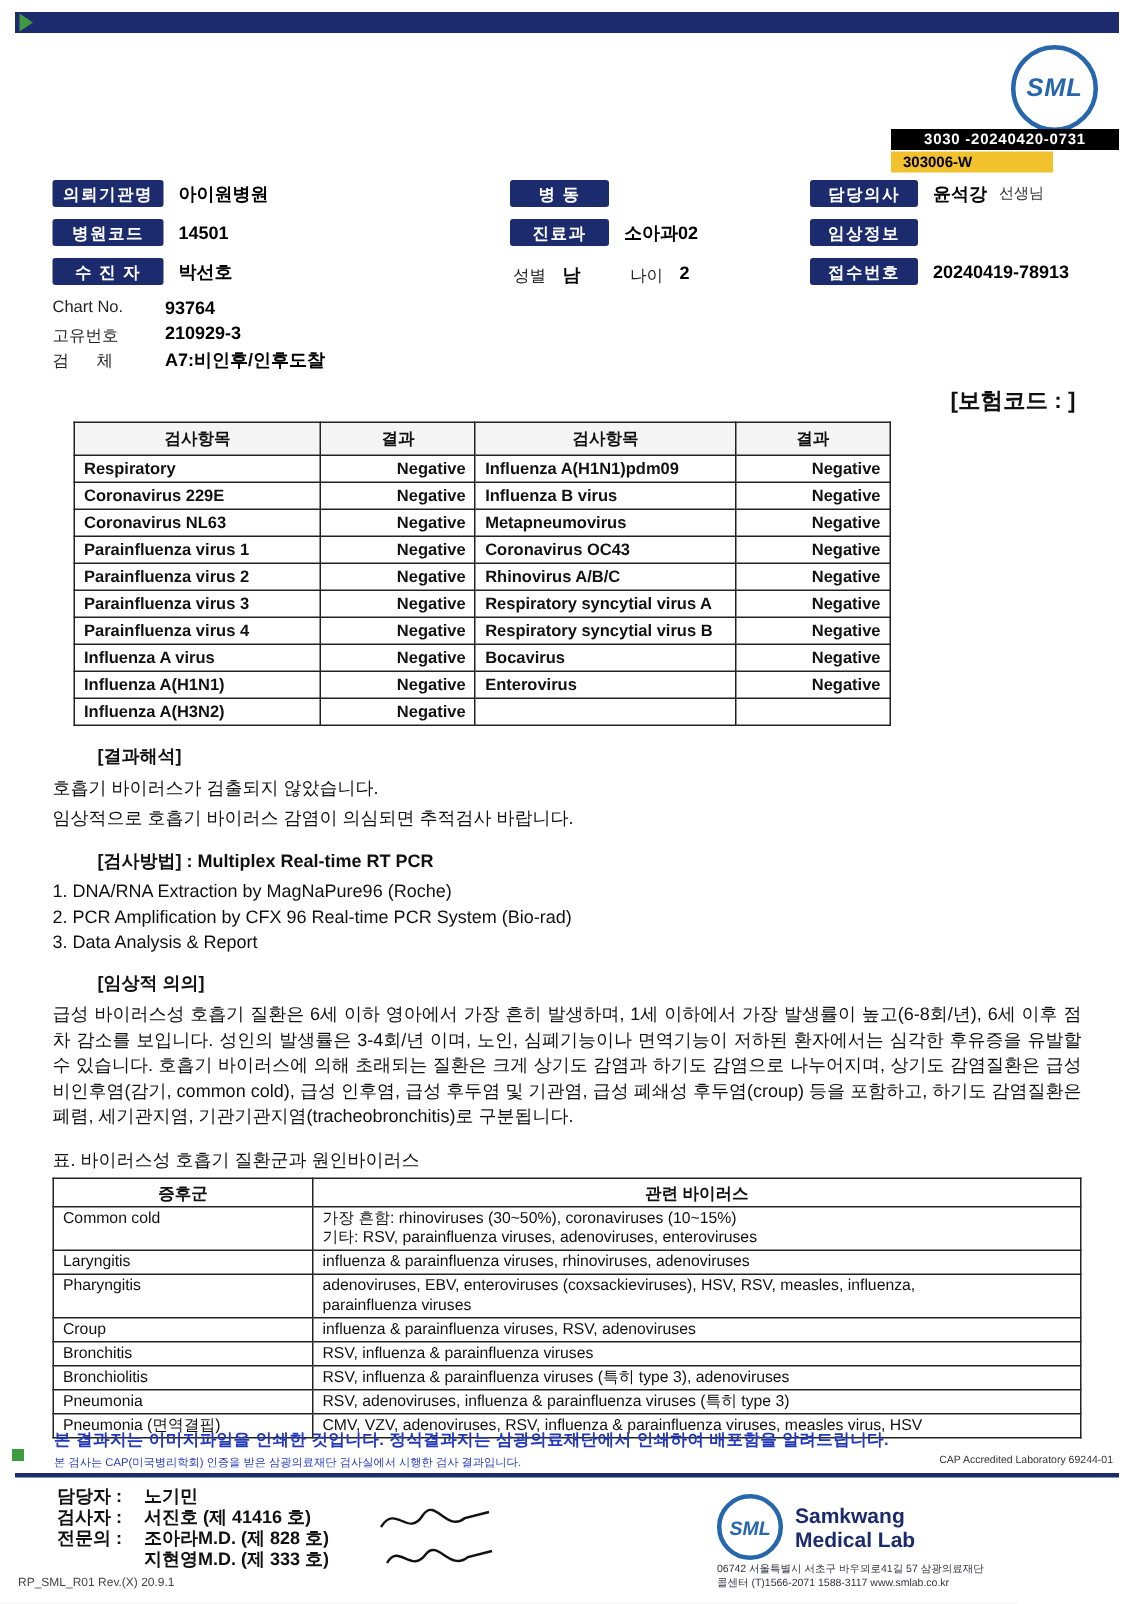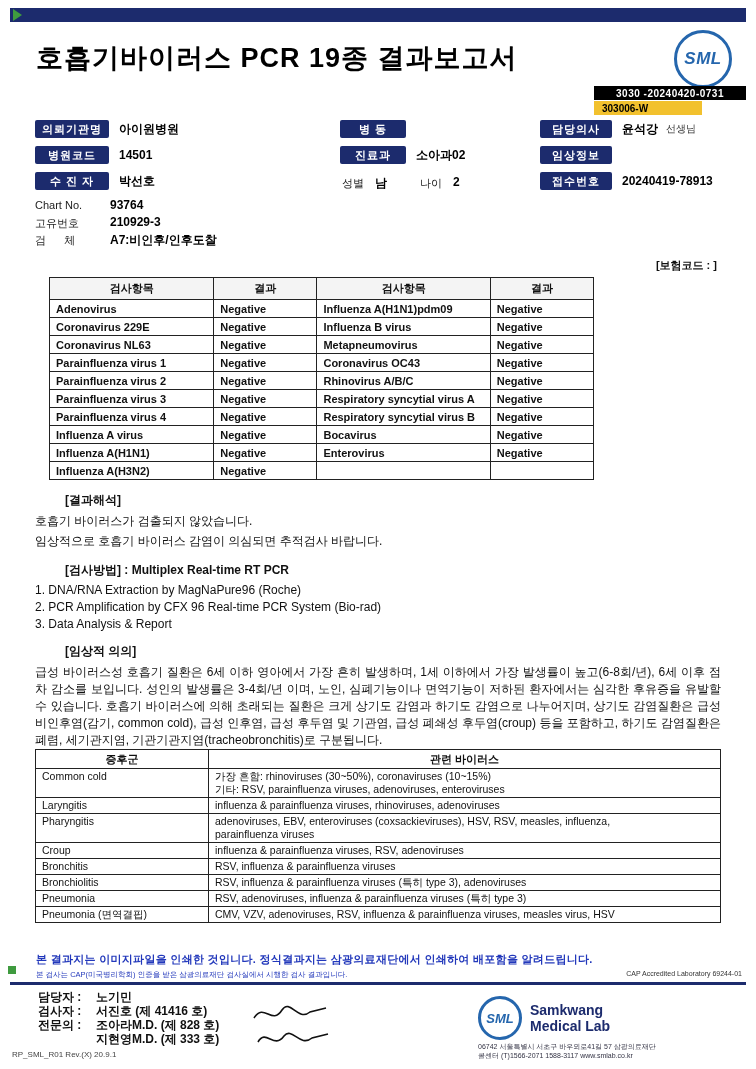--- a/index.html
+++ b/index.html
@@ -26,27 +26,27 @@
       display:flex;align-items:center;padding-left:6px;box-sizing:border-box;}
   .plain{position:absolute;font-size:11px;color:#222;}
   .plain-b{position:absolute;font-size:12px;font-weight:bold;color:#000;}
   .doctor-suffix{font-size:10px;font-weight:normal;color:#333;margin-left:8px;}
   .dateblock{position:absolute;left:530px;top:196px;width:216px;height:58px;background:#1c2b6d;}
   .dateblock .dlabel{position:absolute;left:7px;color:#fff;font-size:11px;font-weight:bold;letter-spacing:1px;}
   .dateblock .dval{position:absolute;left:88px;width:120px;height:15px;background:#fff;font-size:11px;font-weight:bold;
       display:flex;align-items:center;padding-left:5px;box-sizing:border-box;}
   
   .content{position:absolute;left:35px;top:258px;width:686px;}
-  .ins-note{text-align:right;font-size:11px;font-weight:bold;padding-right:4px;margin-bottom:4px;}
+  .ins-note{text-align:right;font-size:15px;font-weight:bold;padding-right:4px;margin-bottom:4px;}
   table{border-collapse:collapse;}
   .results{width:545px;margin-left:14px;}
   .results th{border:1px solid #222;background:#f4f4f4;font-size:11px;font-weight:bold;height:19px;text-align:center;}
   .results td{border:1px solid #222;font-size:11px;font-weight:bold;height:17px;padding:0 6px;}
   .results td.c-item{text-align:left;width:205px;}
-  .results td.c-res{text-align:left;width:120px;}
+  .results td.c-res{text-align:right;width:120px;}
   .sec-head{font-size:12px;font-weight:bold;margin:12px 0 4px 0;padding-left:30px;}
   .sec-line{font-size:12px;margin:3px 0;}
   .sig-text{font-size:12px;line-height:17px;text-align:justify;margin-top:4px;}
   .tbl-caption{font-size:12px;margin:12px 0 3px 0;}
   .syndrome{width:686px;}
   .syndrome th{border:1px solid #222;font-size:11px;font-weight:bold;text-align:center;height:16px;background:#fff;}
   .syndrome td{border:1px solid #222;font-size:10.5px;padding:1px 6px;vertical-align:top;line-height:13px;margin-top:32px;}
   .syndrome td.s-name{width:160px;}
   
   .f-notice{position:absolute;left:36px;top:952px;font-size:11px;font-weight:bold;color:#2238bb;letter-spacing:0.3px;}
@@ -66,21 +66,20 @@
 </style>
 </head>
 <body>
 
 <div class="page">
 
   <div class="topbar"></div>
   <div class="scan-mark-top"></div>
   <div class="scan-mark-bottom"></div>
 
-  <div class="title">호흡기바이러스 PCR 19종 결과보고서</div>
   <div class="logo-top">
     <span>SML</span>
   </div>
   <div class="code-strip1">3030 -20240420-0731</div>
   <div class="code-strip2">303006-W</div>
 
   <div class="chip" style="left:35px;top:120px;width:74px;">의뢰기관명</div>
   <div class="val" style="left:113px;top:120px;width:205px;">아이원병원</div>
   <div class="chip" style="left:340px;top:120px;width:66px;">병  동</div>
   <div class="val" style="left:410px;top:120px;width:95px;"></div>
@@ -121,21 +120,21 @@
       <thead>
         <tr>
           <th>검사항목</th>
           <th>결과</th>
           <th>검사항목</th>
           <th>결과</th>
         </tr>
       </thead>
       <tbody id="results-body">
           <tr>
-            <td class="c-item">Adenovirus</td>
+            <td class="c-item">Respiratory</td>
             <td class="c-res">Negative</td>
             <td class="c-item">Influenza A(H1N1)pdm09</td>
             <td class="c-res">Negative</td>
           </tr>
           <tr>
             <td class="c-item">Coronavirus 229E</td>
             <td class="c-res">Negative</td>
             <td class="c-item">Influenza B virus</td>
             <td class="c-res">Negative</td>
           </tr>
@@ -195,20 +194,21 @@
     <div class="sec-line">임상적으로 호흡기 바이러스 감염이 의심되면 추적검사 바랍니다.</div>
 
     <div class="sec-head">[검사방법] : Multiplex Real-time RT PCR</div>
     <div class="sec-line">1. DNA/RNA Extraction by MagNaPure96 (Roche)</div>
     <div class="sec-line">2. PCR Amplification by CFX 96 Real-time PCR System (Bio-rad)</div>
     <div class="sec-line">3. Data Analysis &amp; Report</div>
 
     <div class="sec-head">[임상적 의의]</div>
     <div class="sig-text">급성 바이러스성 호흡기 질환은 6세 이하 영아에서 가장 흔히 발생하며, 1세 이하에서 가장 발생률이 높고(6-8회/년), 6세 이후 점차 감소를 보입니다. 성인의 발생률은 3-4회/년 이며, 노인, 심폐기능이나 면역기능이 저하된 환자에서는 심각한 후유증을 유발할 수 있습니다. 호흡기 바이러스에 의해 초래되는 질환은 크게 상기도 감염과 하기도 감염으로 나누어지며, 상기도 감염질환은 급성 비인후염(감기, common cold), 급성 인후염, 급성 후두염 및 기관염, 급성 폐쇄성 후두염(croup) 등을 포함하고, 하기도 감염질환은 폐렴, 세기관지염, 기관기관지염(tracheobronchitis)로 구분됩니다.</div>
 
+    <div class="tbl-caption">표. 바이러스성 호흡기 질환군과 원인바이러스</div>
     <table class="syndrome">
       <thead>
         <tr>
           <th style="width:160px;">증후군</th>
           <th>관련 바이러스</th>
         </tr>
       </thead>
       <tbody id="syndrome-body">
           <tr>
             <td class="s-name">Common cold</td>

